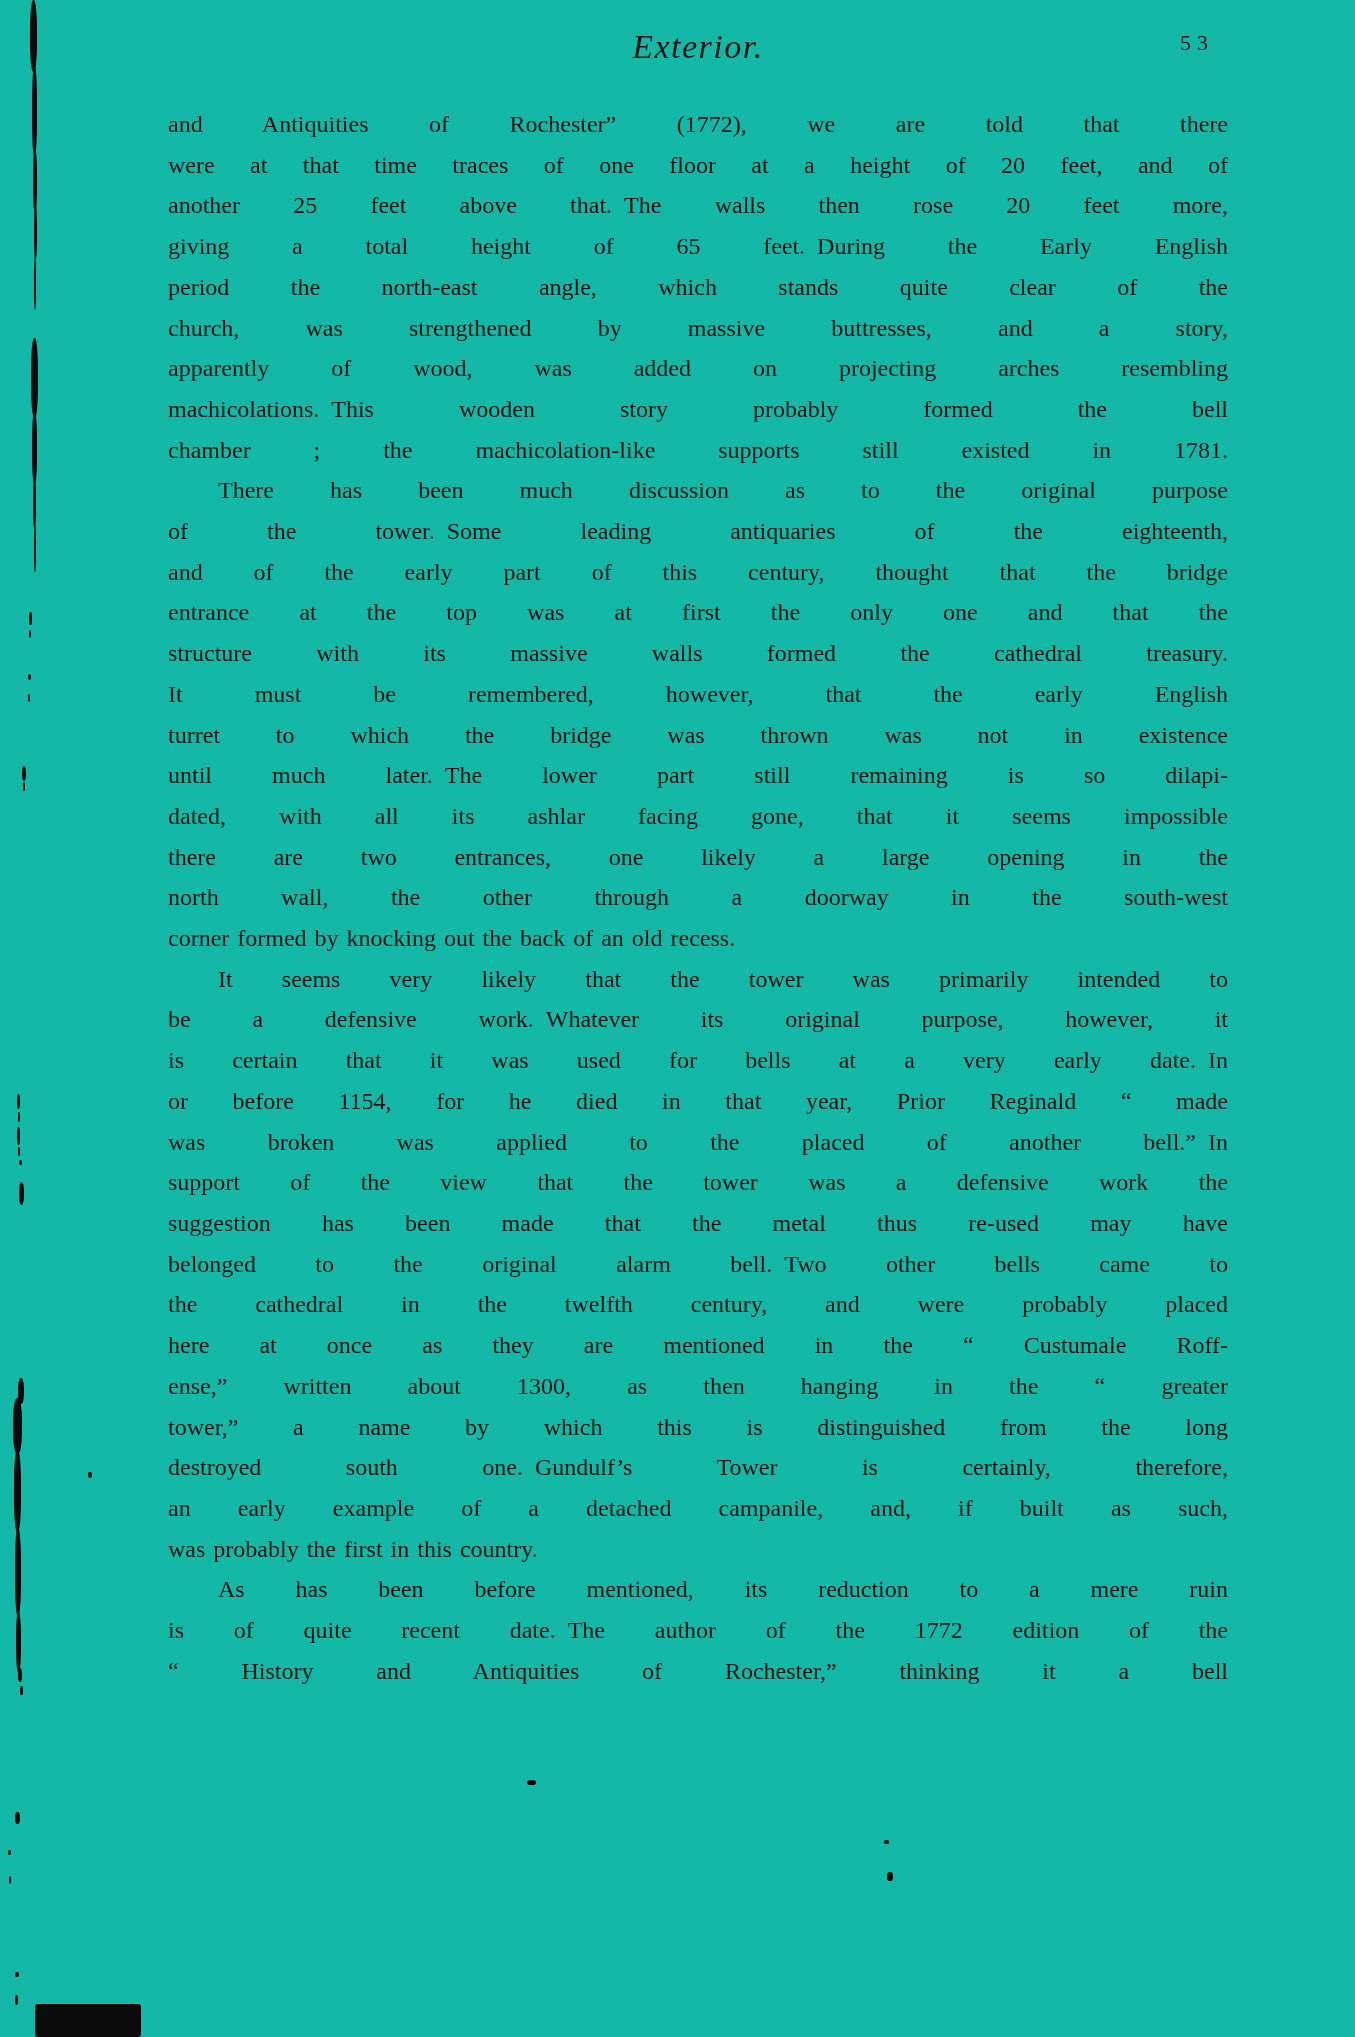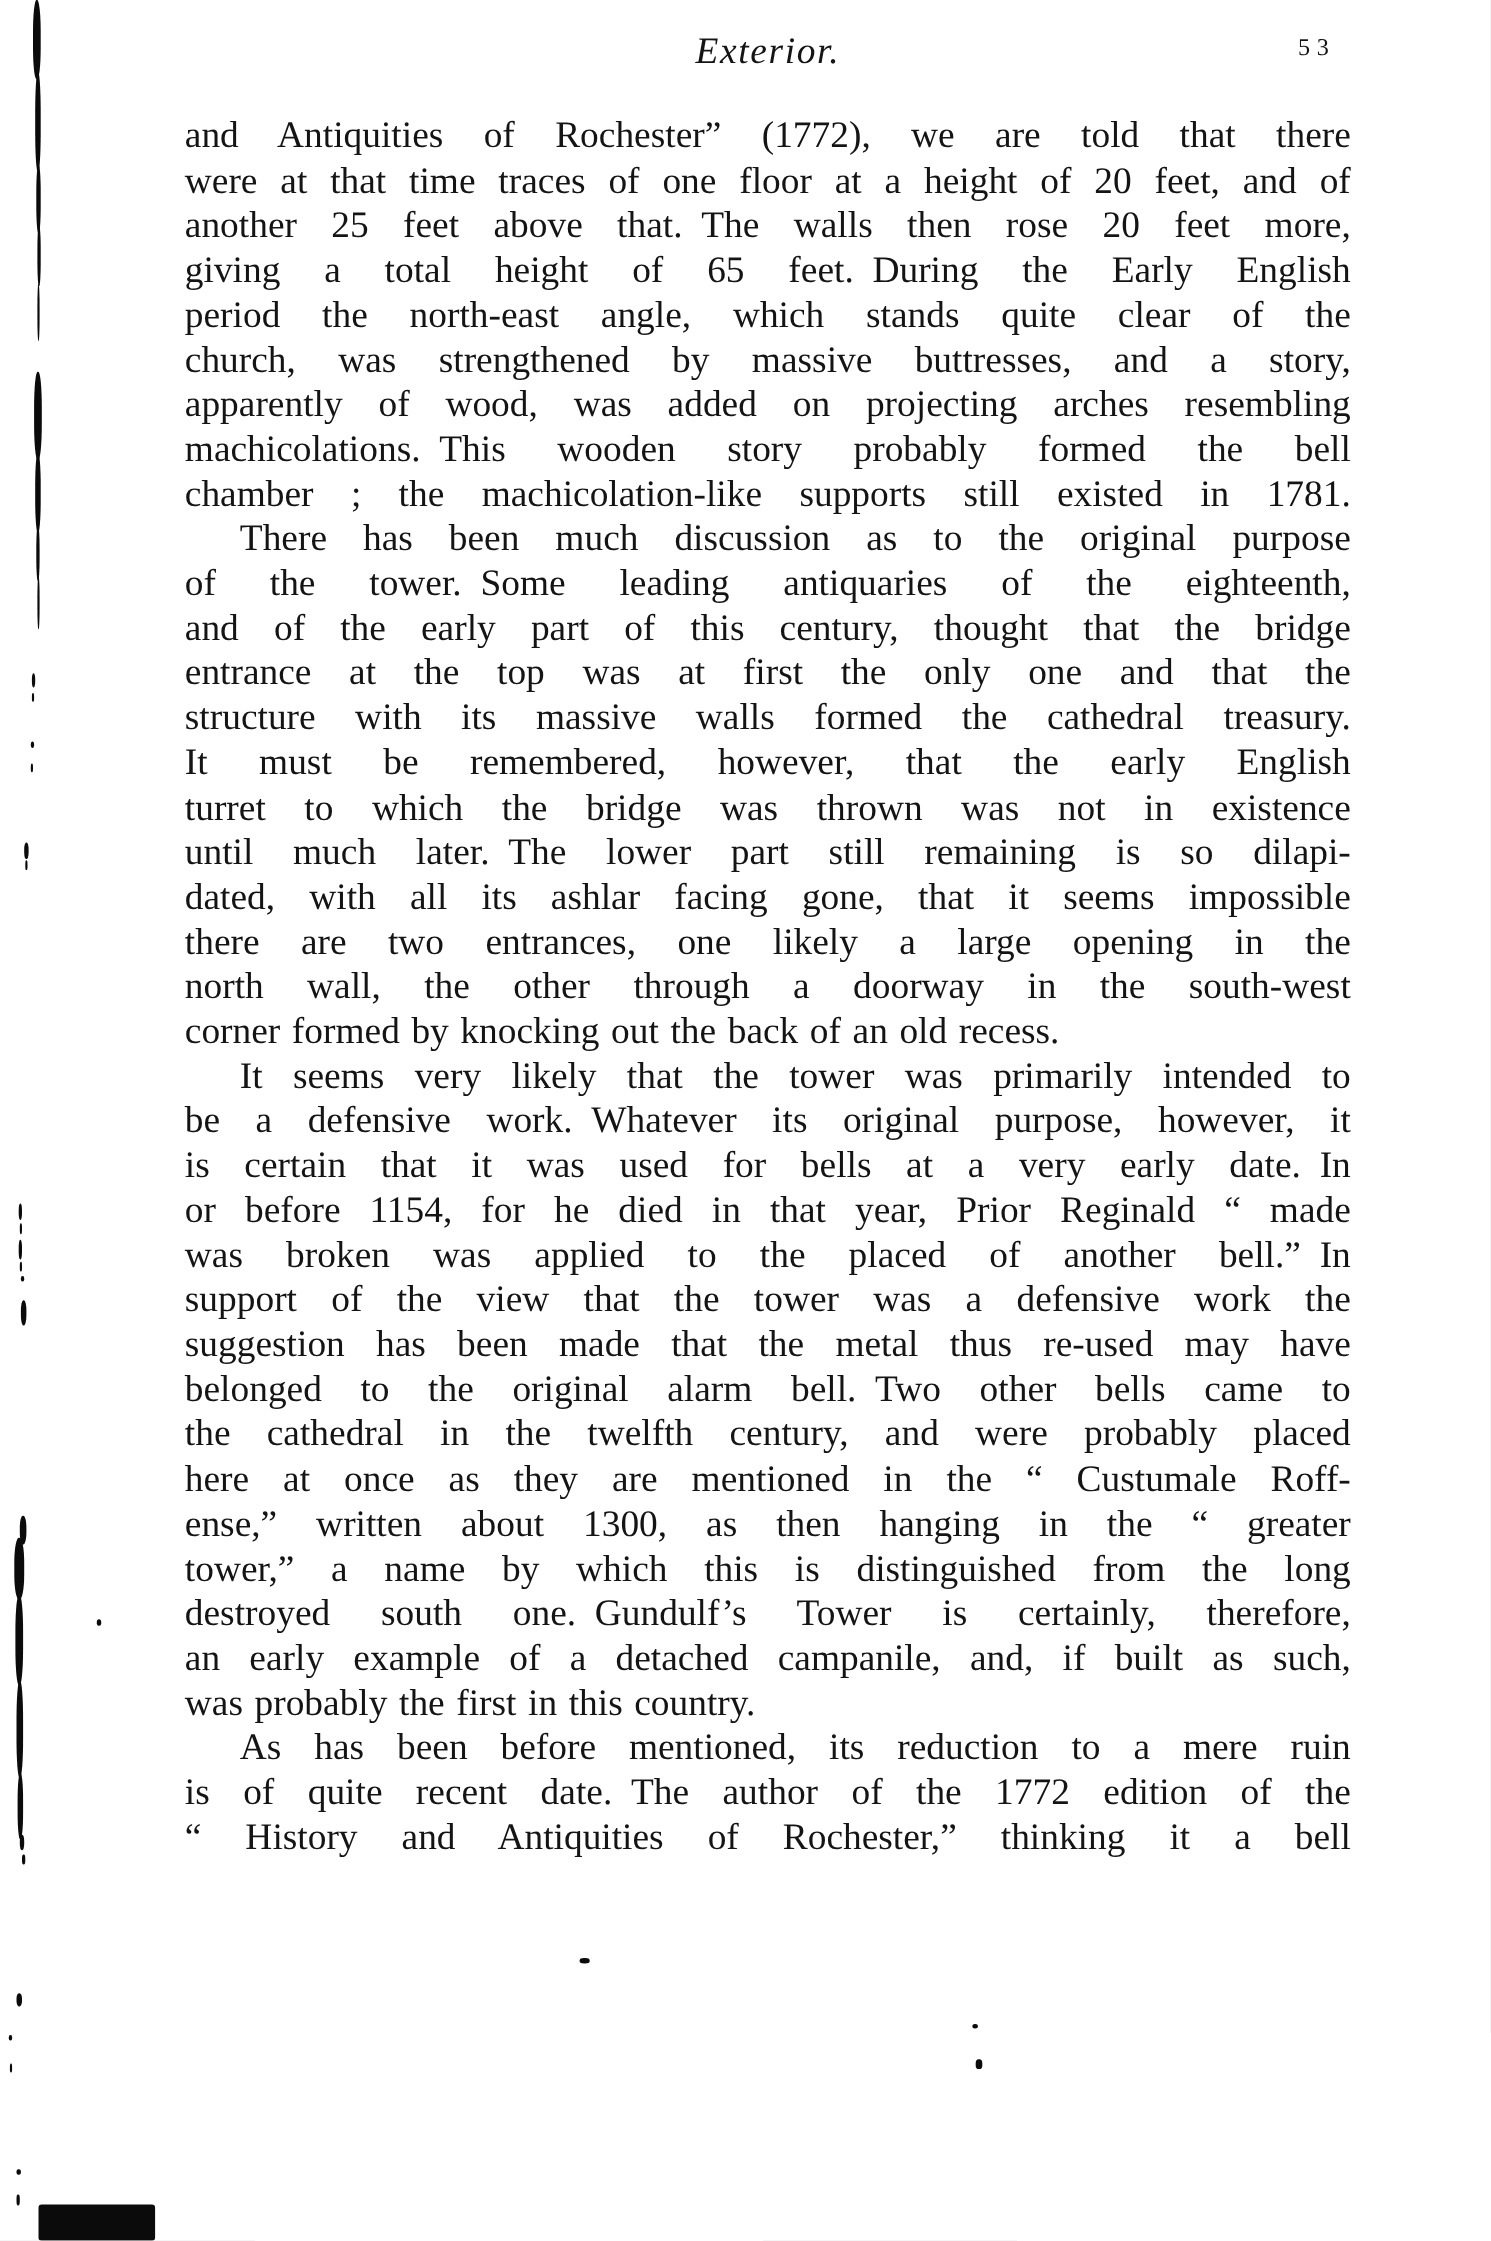--- a/index.html
+++ b/index.html
@@ -1,40 +1,40 @@
 <!DOCTYPE html>
 <html><head>
 <meta charset="utf-8">
 <style>
   html,body{margin:0;padding:0;background:#e9e9e9;}
   .page{
     position:relative;
     width:1355px;height:2037px;
     margin:0 auto;
-    background:#ffffff;
+    background:#14b8a6;
     overflow:hidden;
     font-family:"Liberation Serif","DejaVu Serif",serif;
     color:#141414;
   }
   .running-header{
     position:absolute;left:168px;top:28px;width:1060px;height:60px;
   }
   .header-title{
     position:absolute;left:50%;top:0;transform:translateX(-50%);
     font-style:italic;font-size:34px;letter-spacing:1.5px;white-space:nowrap;
   }
   .page-number{
     position:absolute;right:14px;top:2px;
     font-size:22px;letter-spacing:6px;white-space:nowrap;
   }
   .body-text{
     position:absolute;left:168px;top:104px;width:1060px;
   }
   .line{
-    font-size:34px;
+    font-size:24px;
     line-height:40.7px;
     word-spacing:2px;
     text-align:justify;
     text-align-last:justify;
     -moz-text-align-last:justify;
     white-space:normal;
   }
   .line.indent{text-indent:50px;}
   .line.last-left{text-align-last:left;-moz-text-align-last:left;}
   .ink{

